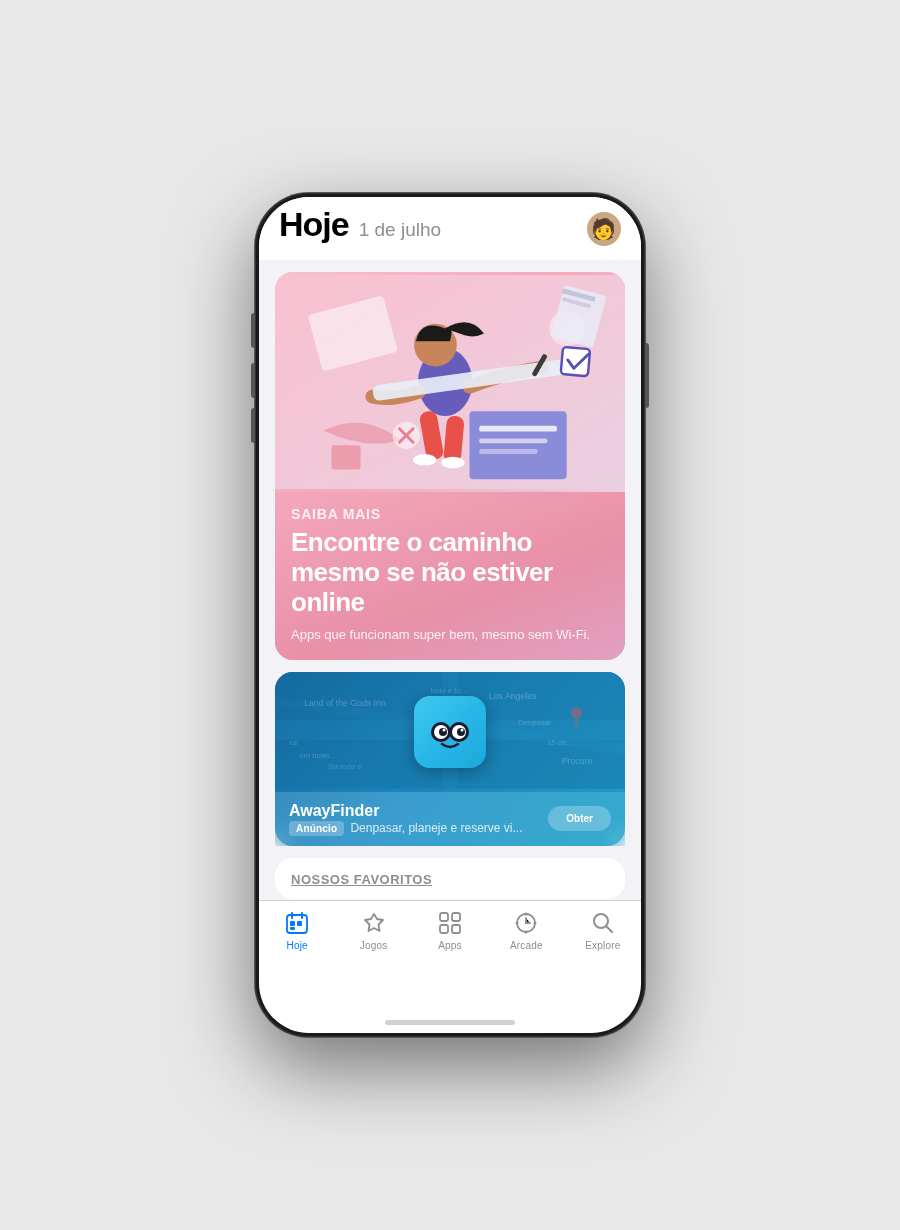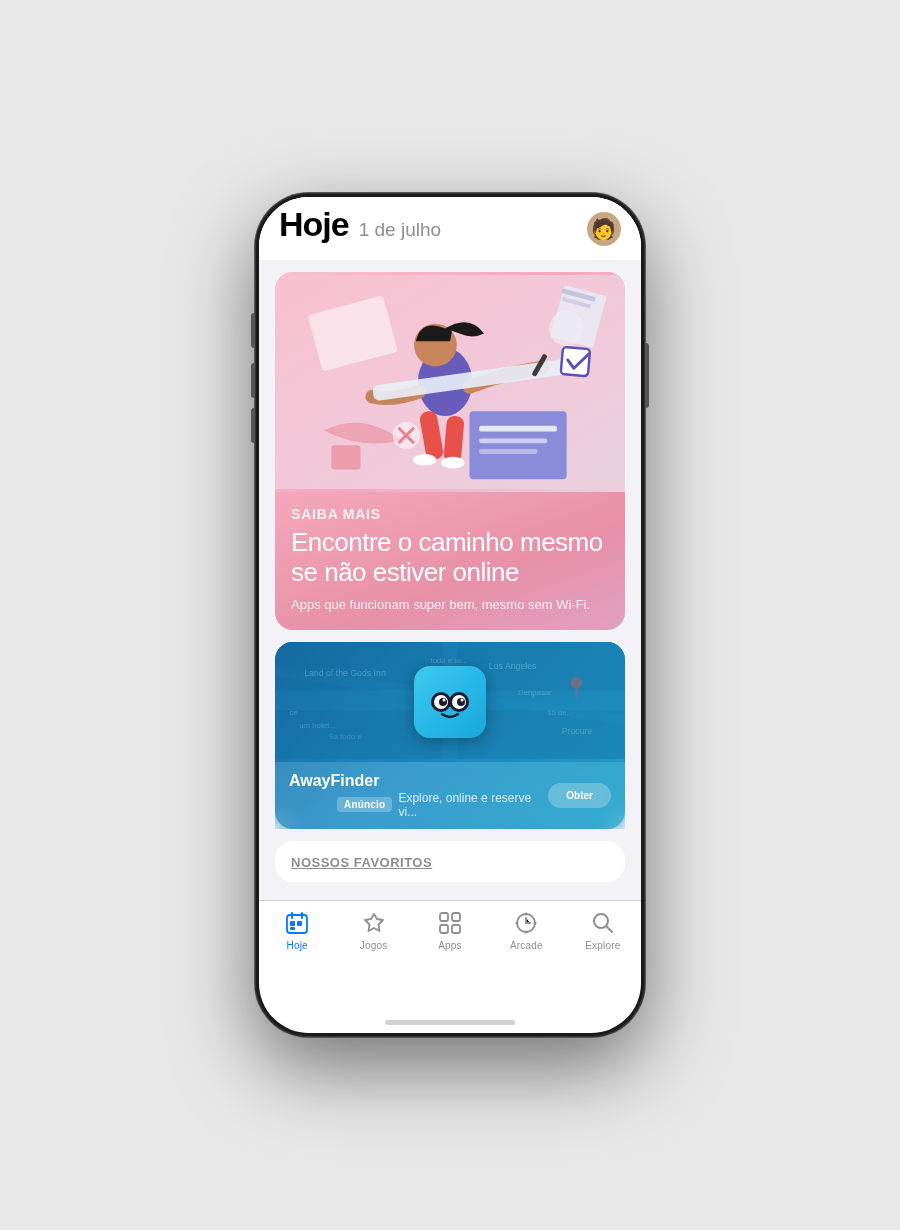--- a/index.html
+++ b/index.html
@@ -223,21 +223,21 @@
       font-size: 14px;
       font-weight: 700;
       color: rgba(255,255,255,0.85);
       letter-spacing: 0.8px;
       text-transform: uppercase;
       margin-bottom: 6px;
     }
 
     .featured-headline {
       font-size: 26px;
-      font-weight: 400;
+      font-weight: 700;
       color: #fff;
       line-height: 1.15;
       margin-bottom: 8px;
       letter-spacing: -0.5px;
     }
 
     .featured-subtitle {
       font-size: 13px;
       color: rgba(255,255,255,0.85);
       line-height: 1.4;
@@ -313,21 +313,20 @@
     }
 
     .ad-badge {
       background: rgba(255,255,255,0.25);
       color: #fff;
       font-size: 10px;
       font-weight: 600;
       padding: 2px 7px;
       border-radius: 4px;
       letter-spacing: 0.2px;
-      margin-left: 48px;
     }
 
     .ad-description {
       font-size: 12px;
       color: rgba(255,255,255,0.8);
     }
 
     .get-button {
       background: rgba(255,255,255,0.25);
       color: #fff;
@@ -528,21 +527,21 @@
 
               <path d="M18 38 Q26 44 34 38" stroke="#1a1a2e" stroke-width="2.5" fill="none" stroke-linecap="round"></path>
             </svg>
           </div>
         </div>
         <div class="ad-info">
           <div class="ad-info-left">
             <div class="ad-app-name">AwayFinder</div>
             <div class="ad-badges">
               <span class="ad-badge">Anúncio</span>
-              <span class="ad-description">Explore, online e reserve vi...</span>
+              <span class="ad-description">Denpasar, planeje e reserve vi...</span>
             </div>
           </div>
           <button class="get-button">Obter</button>
         </div>
       </div>
 
       <div class="section-card">
         <div class="section-title">NOSSOS FAVORITOS</div>
       </div>
 

